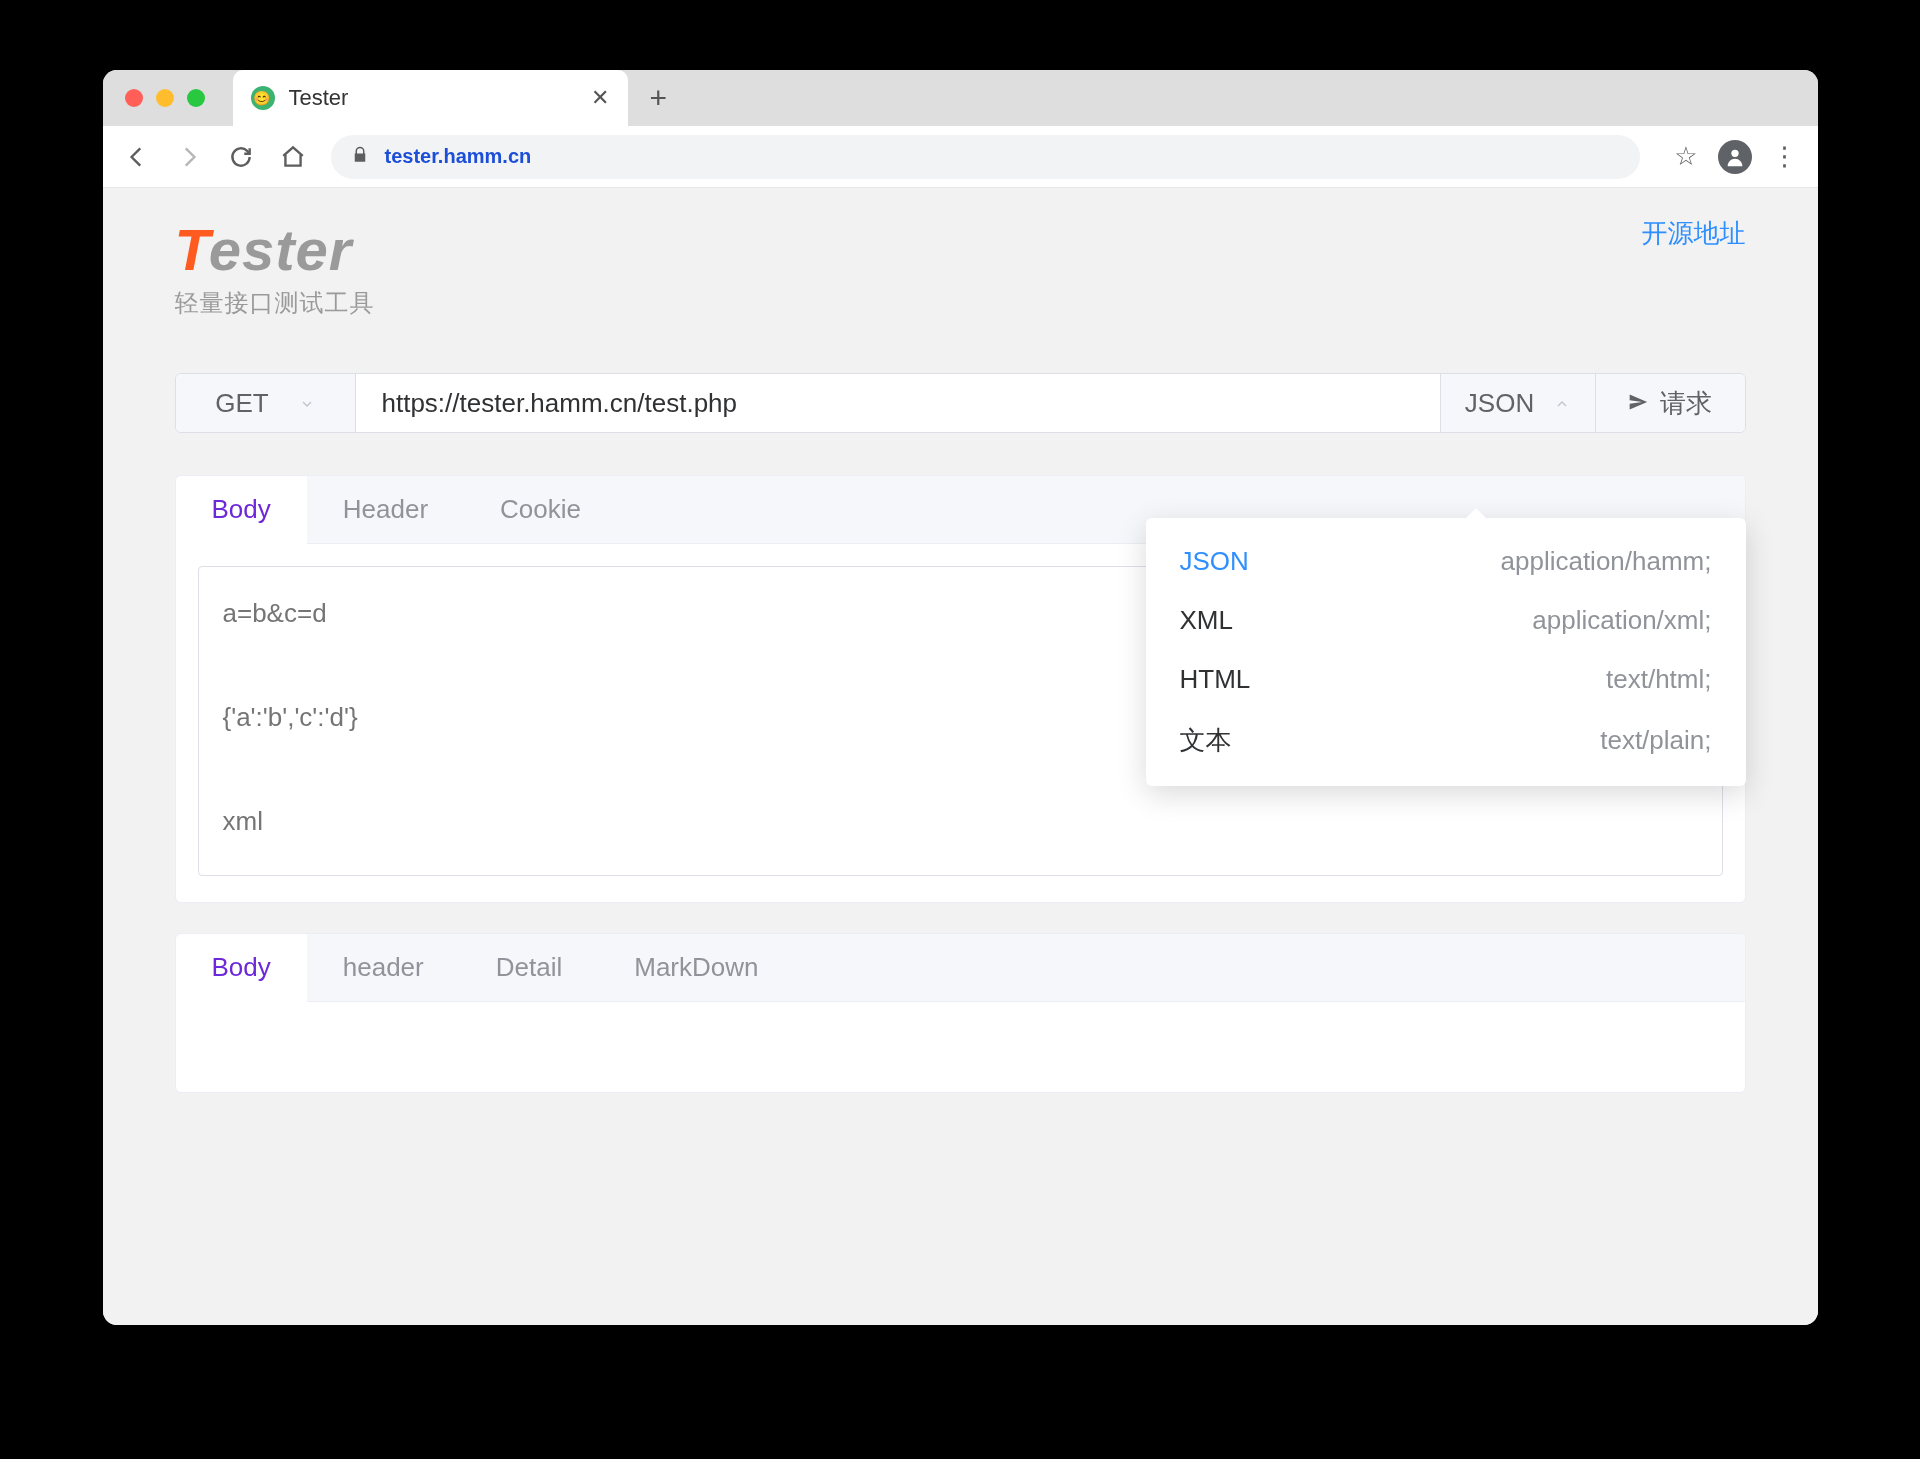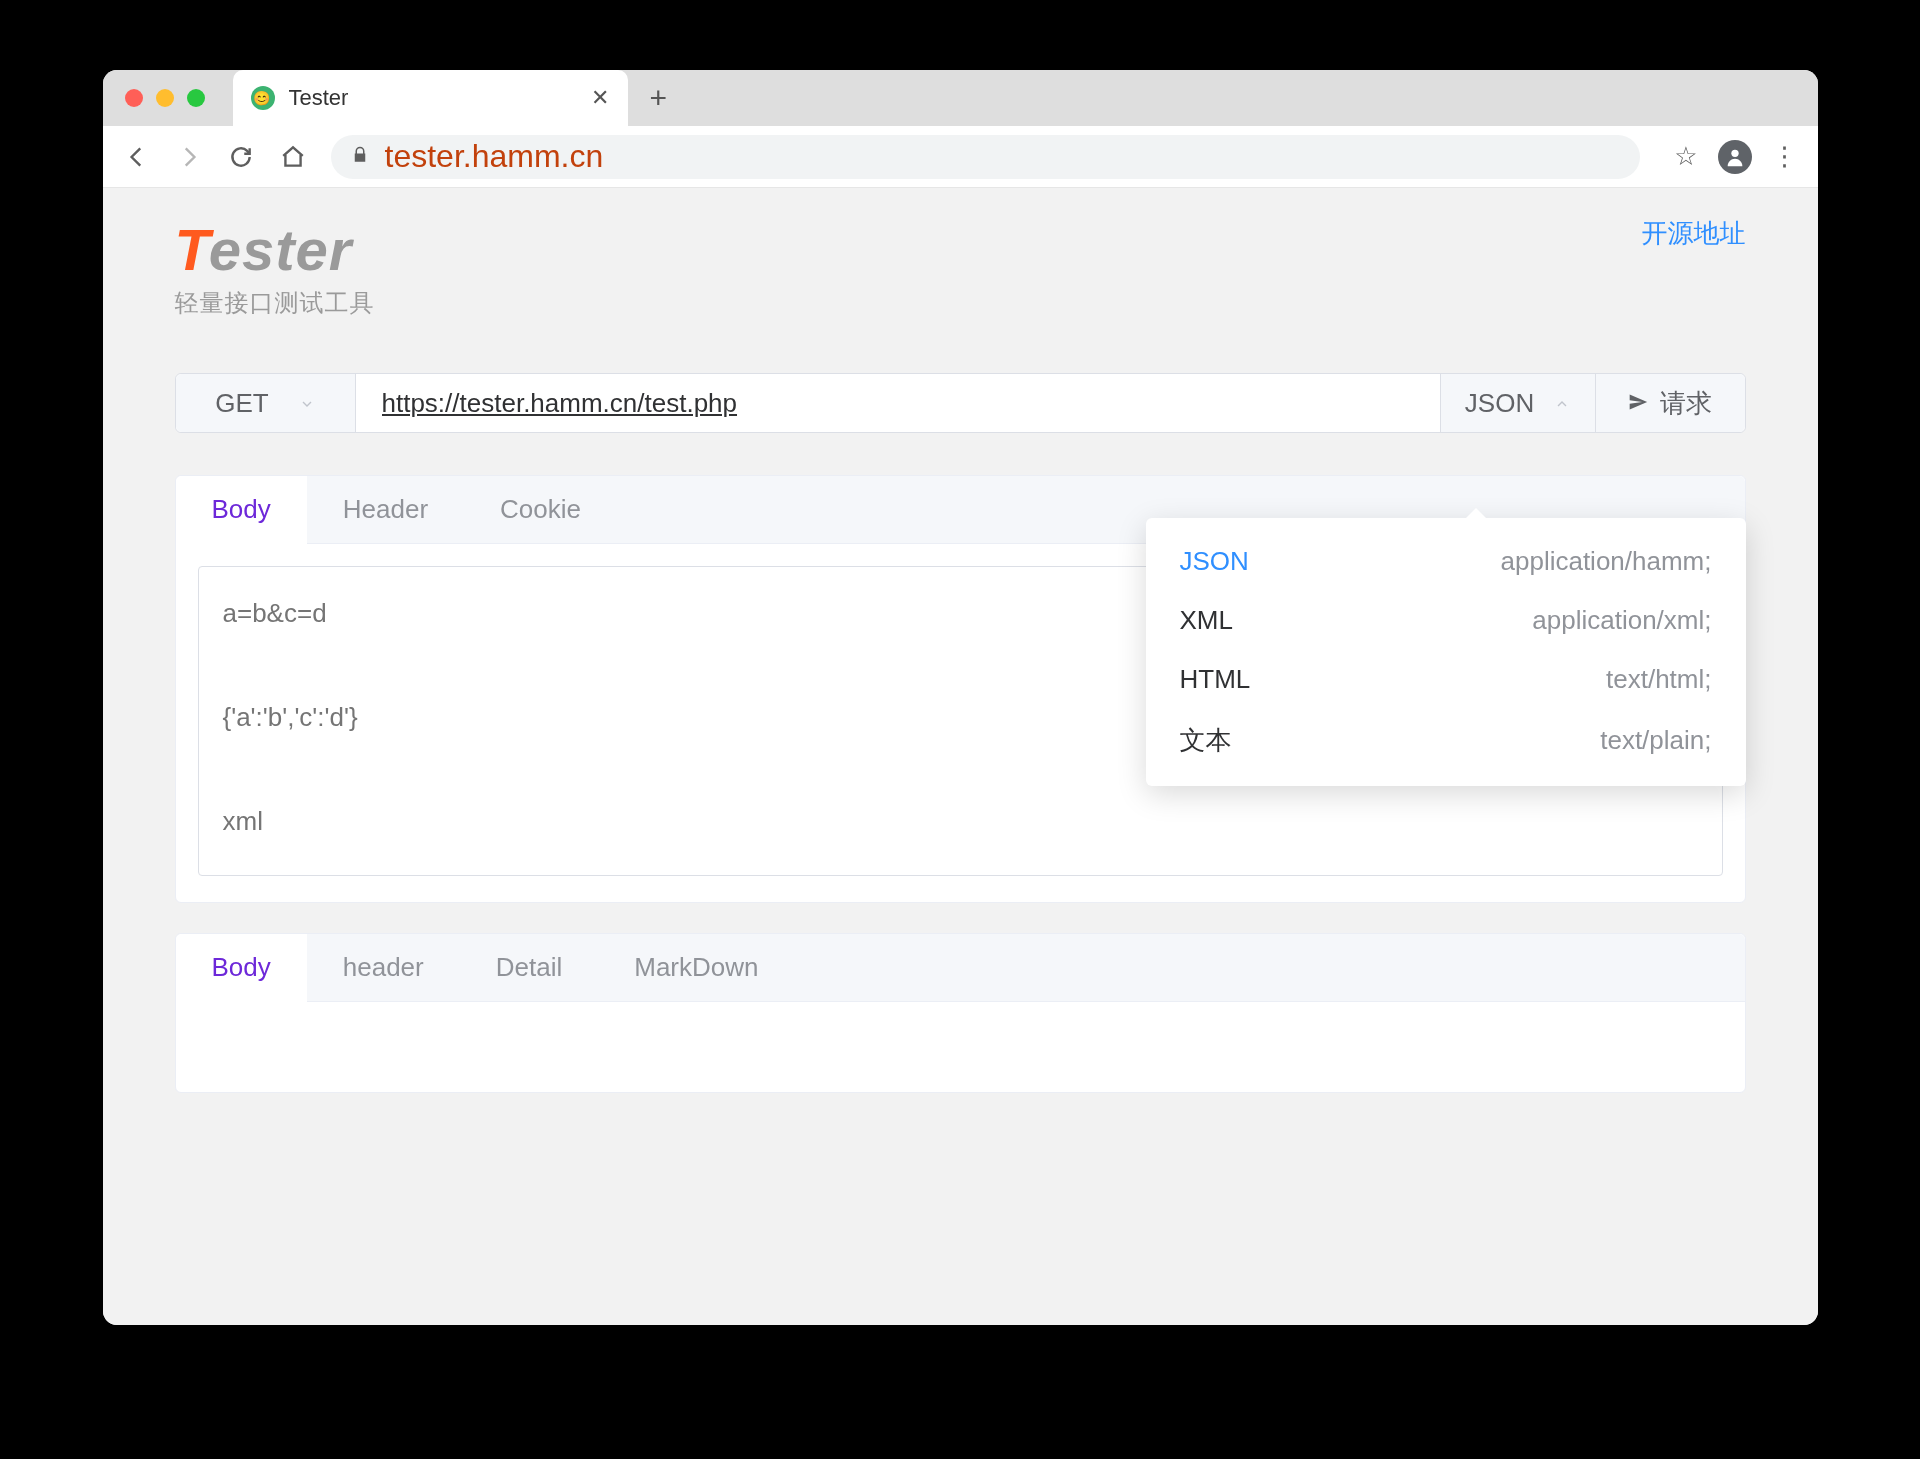--- a/index.html
+++ b/index.html
@@ -72,21 +72,21 @@
   flex: 1;
   height: 44px;
   background: #f1f3f4;
   border-radius: 22px;
   display: flex;
   align-items: center;
   padding: 0 20px;
   gap: 16px;
 }
 .lock { color: #5e5e5e; }
-.addr-text { font-size: 32px; color: #c2410c; }
+.addr-text { font-size: 20px; color: #1d4ed8; font-weight: bold; }
 .addr-right { display:flex; align-items:center; gap:20px; margin-left:10px; }
 .star { color:#5e5e5e; font-size:26px; }
 .avatar { width:34px; height:34px; border-radius:50%; background:#5f6368; display:flex; align-items:center; justify-content:center; }
 .avatar svg { width:22px; height:22px; fill:#fff; }
 .menu-dots { color:#5e5e5e; font-size:26px; cursor:pointer; }
 .content {
   flex: 1;
   background: #f2f2f2;
   padding: 28px 72px;
   position: relative;
@@ -118,21 +118,20 @@
   cursor:pointer;
 }
 .chev { color:#c0c4cc; }
 .url-input {
   flex:1;
   border:none;
   outline:none;
   font-size: 26px;
   padding: 0 26px;
   color:#303133;
-  text-decoration:underline;
 }
 .type-sel {
   width: 155px;
   background:#f5f7fa;
   border-left:1px solid #dcdfe6;
   display:flex; align-items:center; justify-content:center;
   gap: 20px;
   font-size: 26px; color:#606266;
   cursor:pointer;
 }

